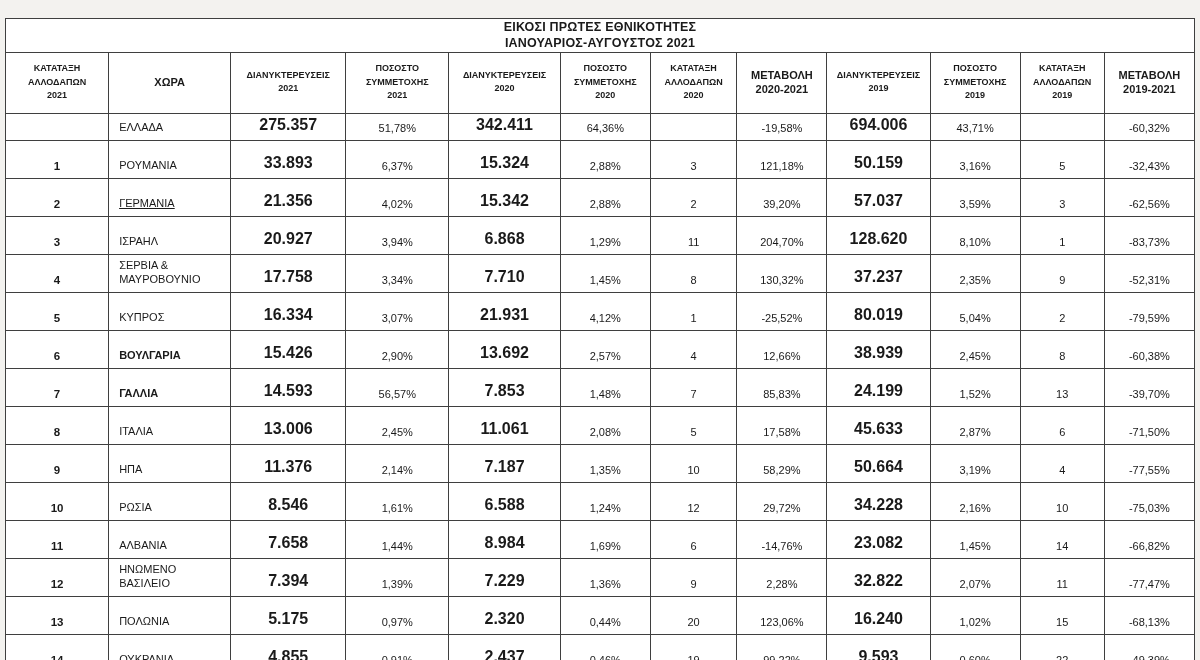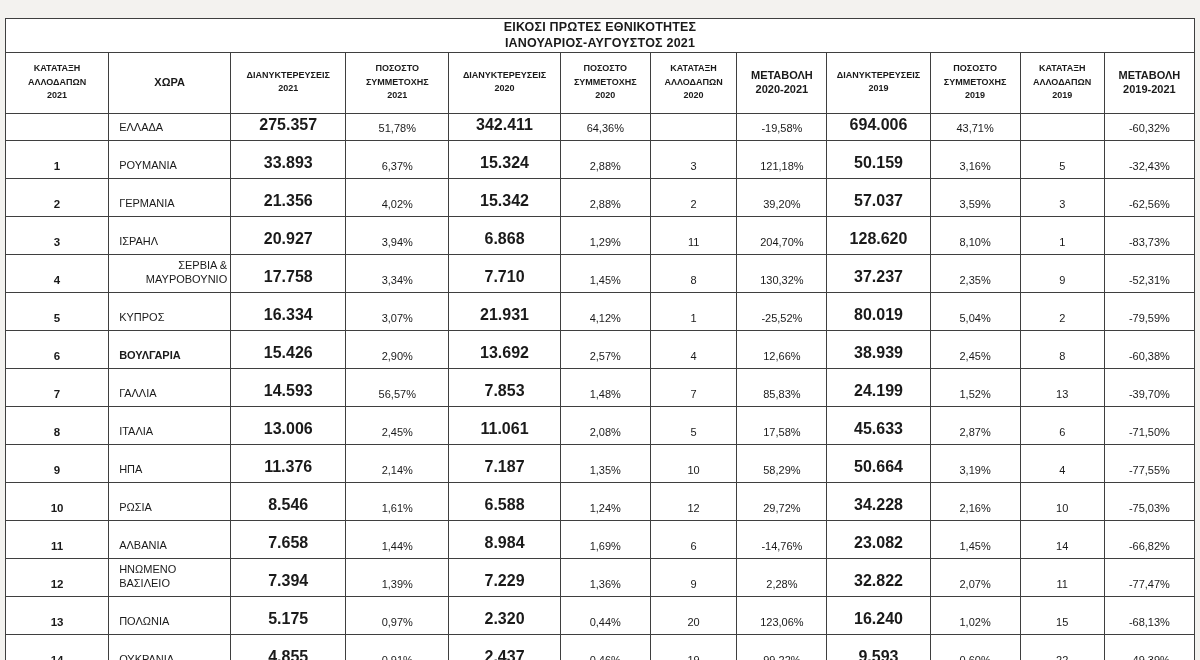--- a/index.html
+++ b/index.html
@@ -146,21 +146,21 @@
           <td class="pct">2,88%</td>
           <td class="rank">3</td>
           <td class="pct">121,18%</td>
           <td class="nights">50.159</td>
           <td class="pct">3,16%</td>
           <td class="rank">5</td>
           <td class="change">-32,43%</td>
         </tr>
         <tr>
           <td class="rank-main">2</td>
-          <td class="country" style="white-space: pre-line;">ΓΕΡΜΑΝΙΑ</td>
+          <td class="country" style="white-space: pre-line; text-decoration: underline;">ΓΕΡΜΑΝΙΑ</td>
           <td class="nights">21.356</td>
           <td class="pct">4,02%</td>
           <td class="nights">15.342</td>
           <td class="pct">2,88%</td>
           <td class="rank">2</td>
           <td class="pct">39,20%</td>
           <td class="nights">57.037</td>
           <td class="pct">3,59%</td>
           <td class="rank">3</td>
           <td class="change">-62,56%</td>
@@ -174,21 +174,21 @@
           <td class="pct">1,29%</td>
           <td class="rank">11</td>
           <td class="pct">204,70%</td>
           <td class="nights">128.620</td>
           <td class="pct">8,10%</td>
           <td class="rank">1</td>
           <td class="change">-83,73%</td>
         </tr>
         <tr>
           <td class="rank-main">4</td>
-          <td class="country" style="white-space: pre-line; text-align: right;">ΣΕΡΒΙΑ &amp;
+          <td class="country" style="white-space: pre-line;">ΣΕΡΒΙΑ &amp;
 ΜΑΥΡΟΒΟΥΝΙΟ</td>
           <td class="nights">17.758</td>
           <td class="pct">3,34%</td>
           <td class="nights">7.710</td>
           <td class="pct">1,45%</td>
           <td class="rank">8</td>
           <td class="pct">130,32%</td>
           <td class="nights">37.237</td>
           <td class="pct">2,35%</td>
           <td class="rank">9</td>
@@ -217,21 +217,21 @@
           <td class="pct">2,57%</td>
           <td class="rank">4</td>
           <td class="pct">12,66%</td>
           <td class="nights">38.939</td>
           <td class="pct">2,45%</td>
           <td class="rank">8</td>
           <td class="change">-60,38%</td>
         </tr>
         <tr>
           <td class="rank-main">7</td>
-          <td class="country" style="white-space: pre-line;">ΓΑΛΛΙΑ</td>
+          <td class="country" style="white-space: pre-line; font-weight: bold;">ΓΑΛΛΙΑ</td>
           <td class="nights">14.593</td>
           <td class="pct">56,57%</td>
           <td class="nights">7.853</td>
           <td class="pct">1,48%</td>
           <td class="rank">7</td>
           <td class="pct">85,83%</td>
           <td class="nights">24.199</td>
           <td class="pct">1,52%</td>
           <td class="rank">13</td>
           <td class="change">-39,70%</td>

